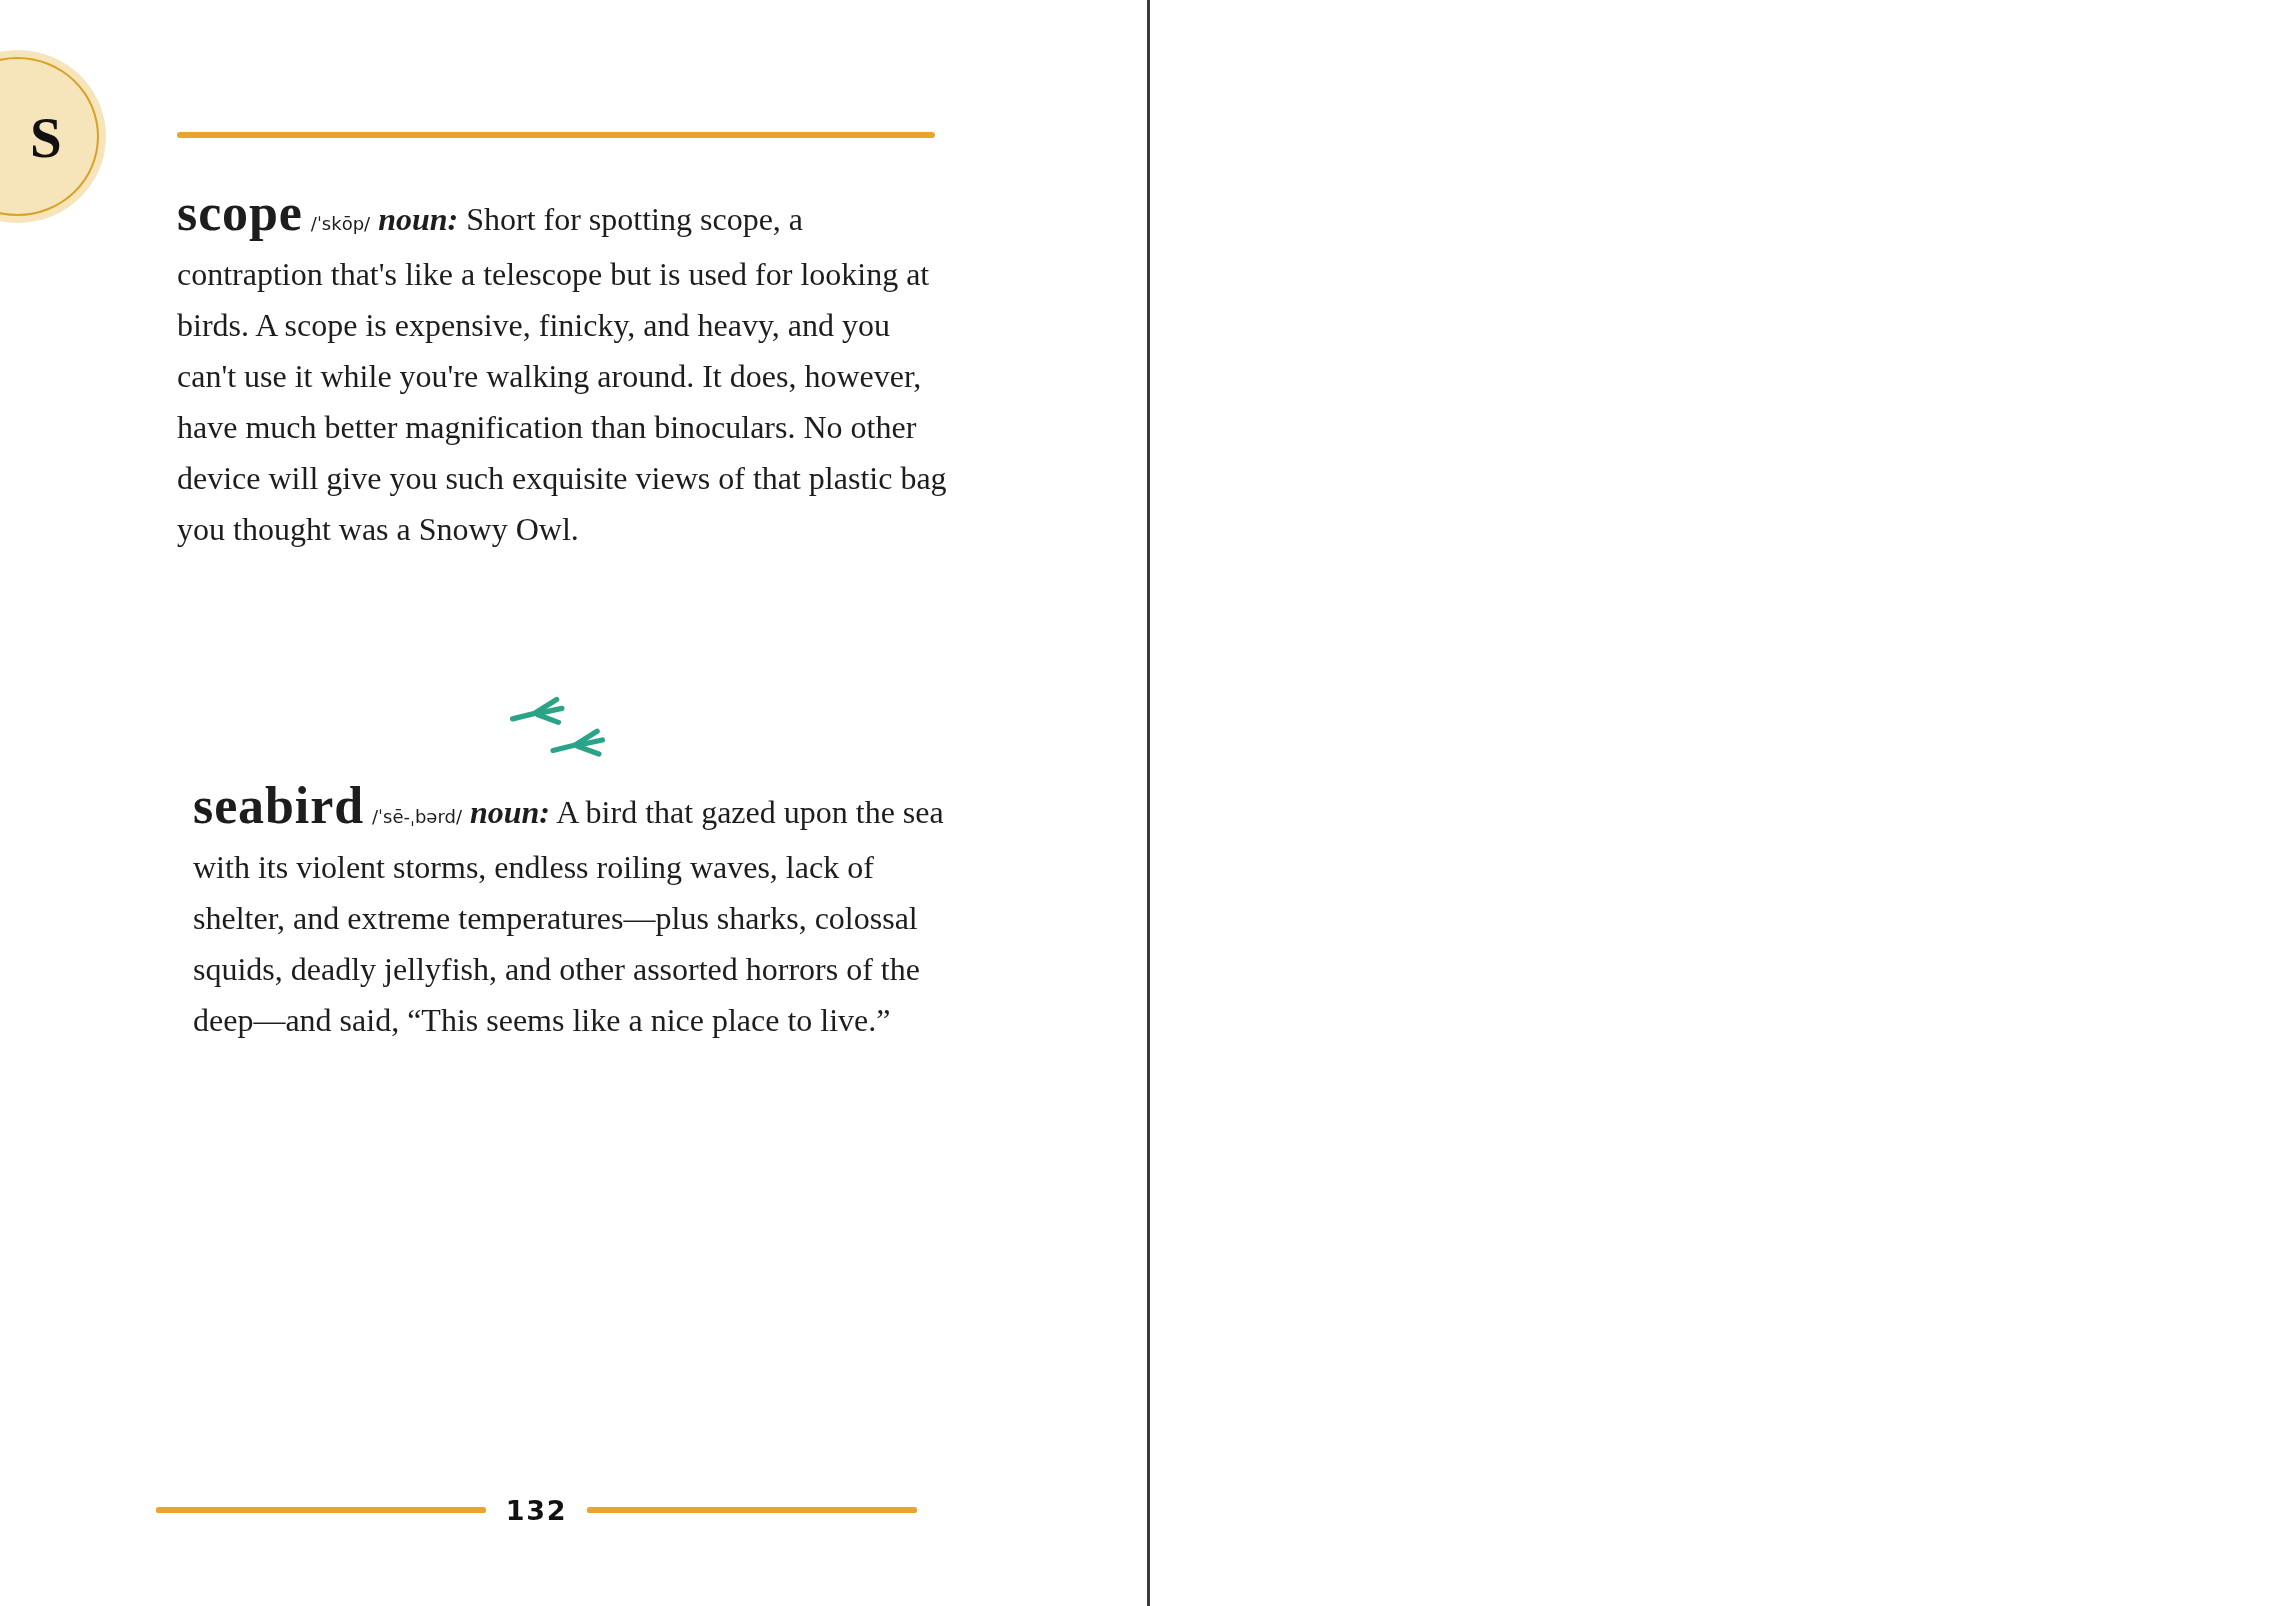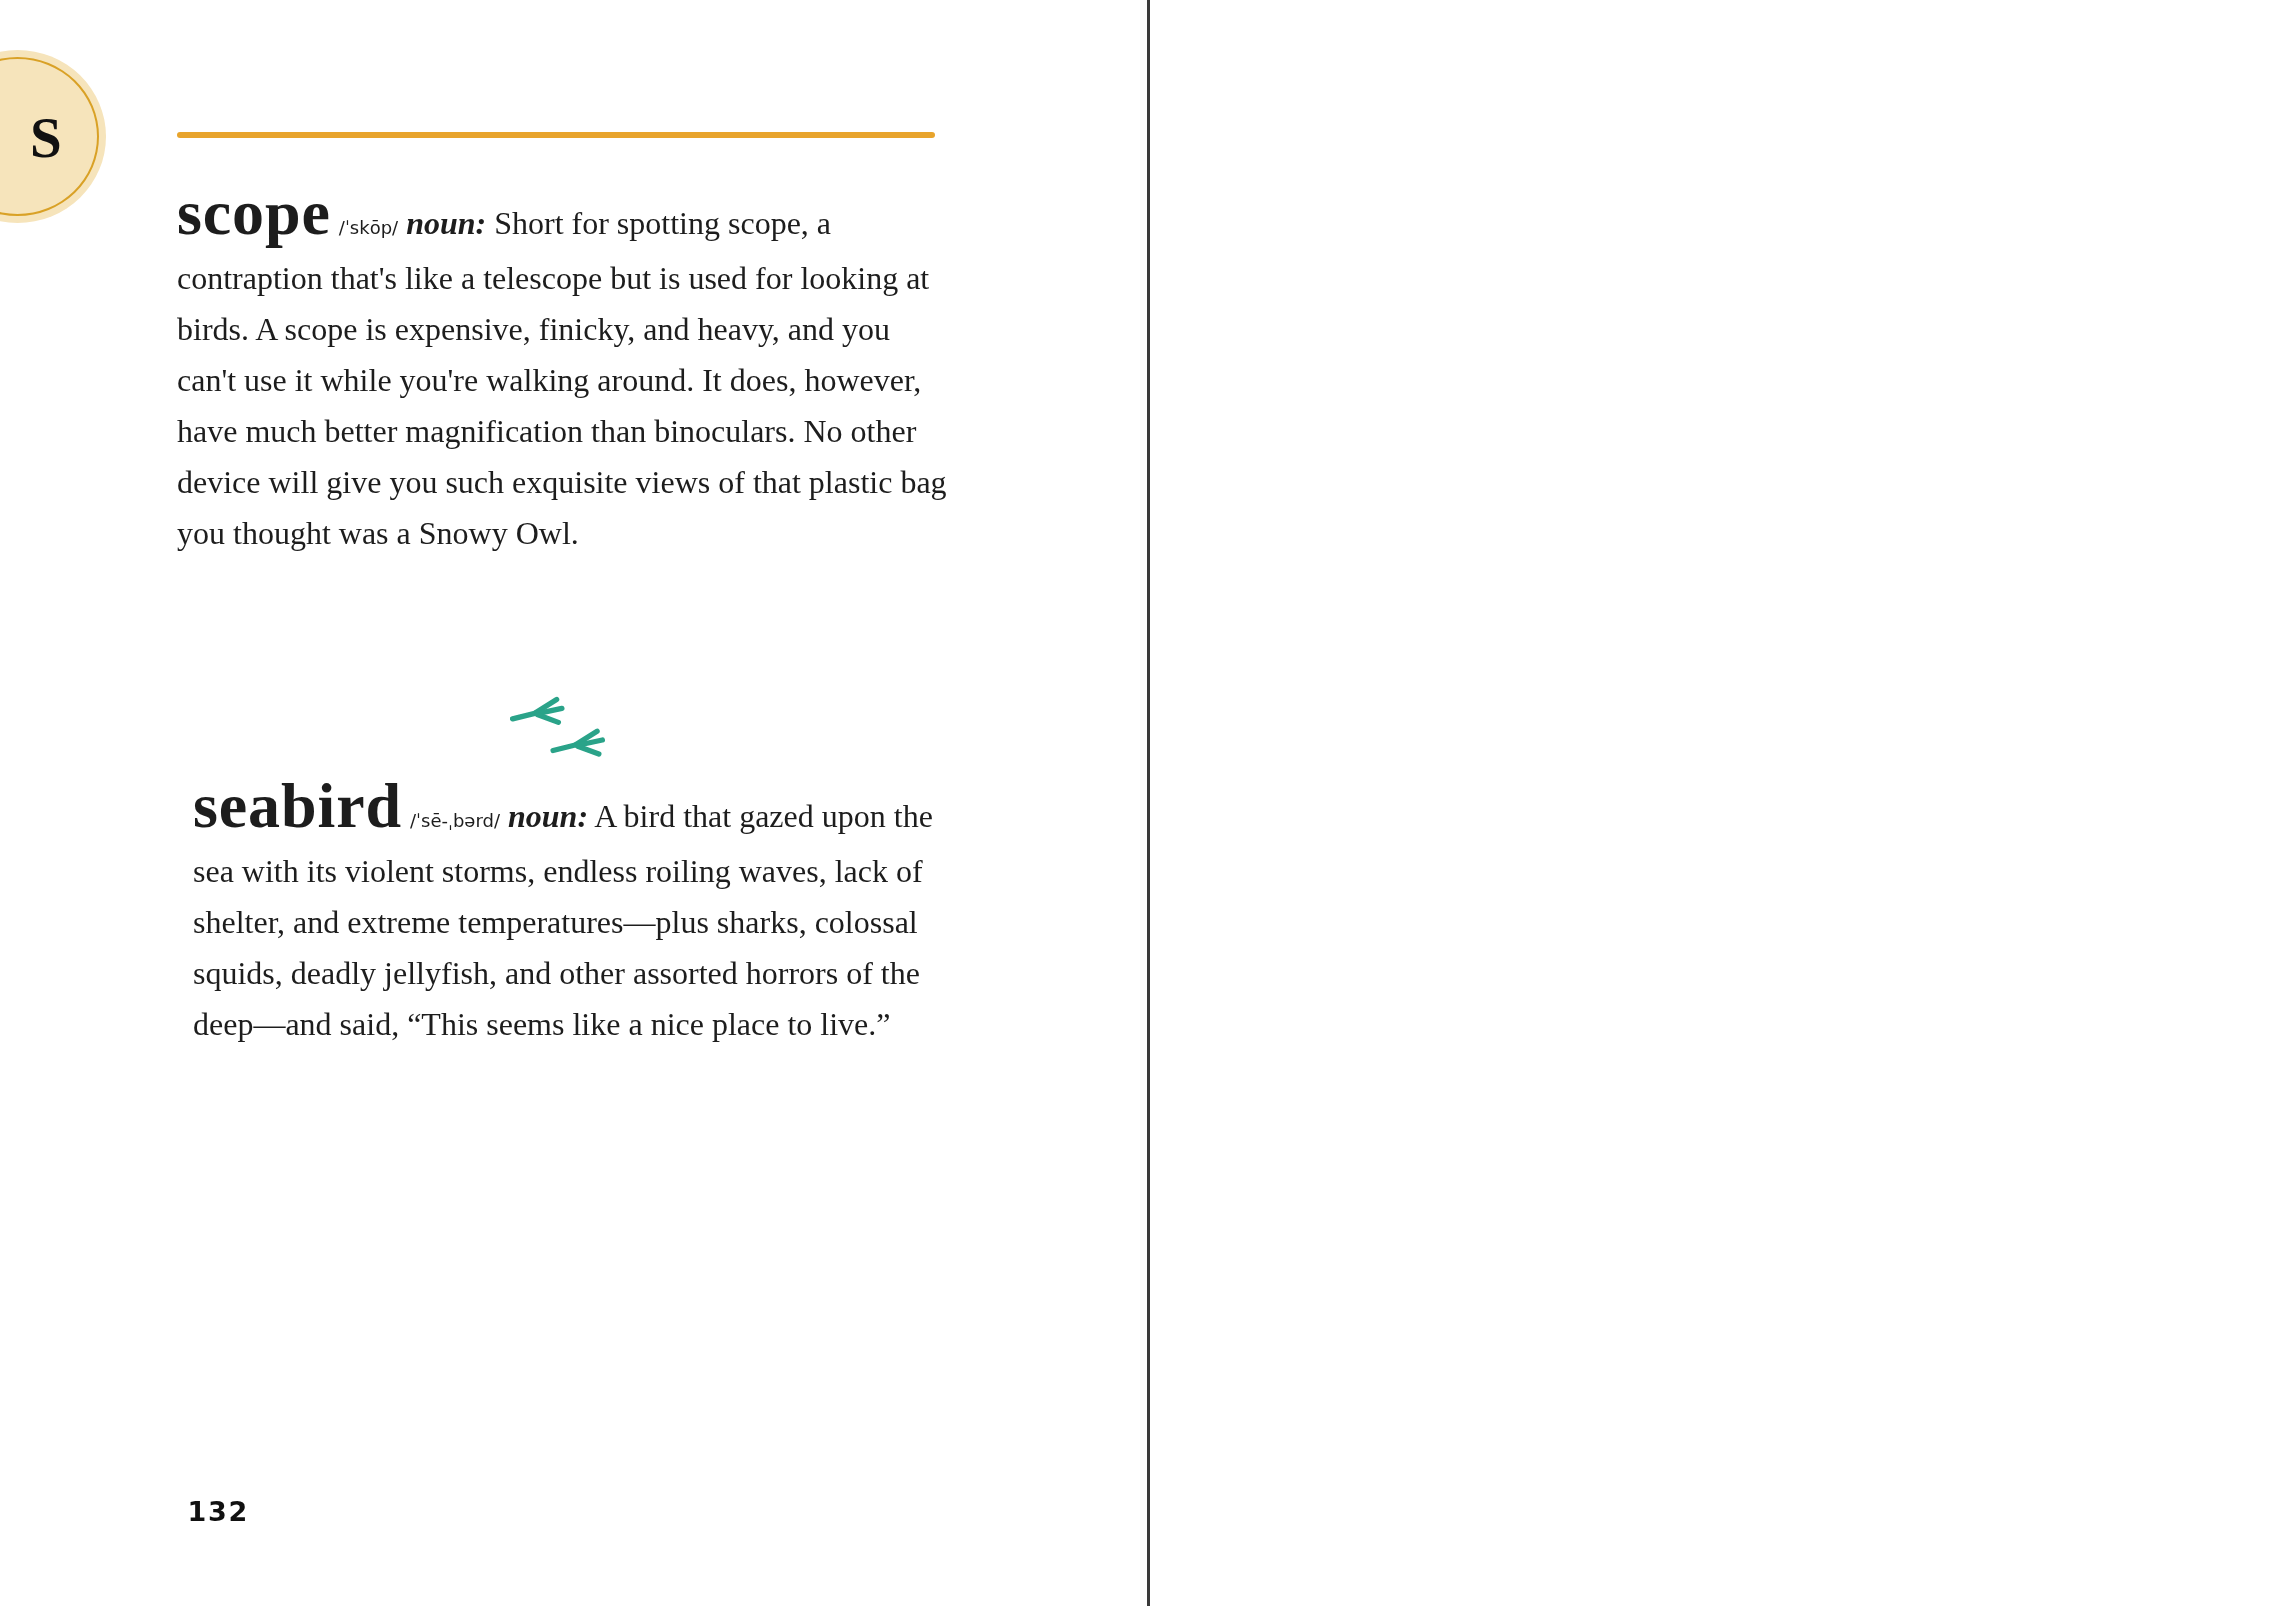--- a/index.html
+++ b/index.html
@@ -20,28 +20,28 @@
   .tab-letter{position:absolute;left:101px;top:50%;transform:translateY(-50%);
        font-family:"Liberation Serif",serif;font-weight:bold;font-size:57px;color:#111;}
 
   .top-rule{position:absolute;left:177px;top:132px;width:758px;height:6.2px;
        background:#e8a42c;border-radius:3.5px;}
 
   .entry{position:absolute;left:177px;width:770px;}
   .entry-scope{top:187px;}
   .entry-seabird{top:780px;margin-left:16px;}
   .entry p{margin:0;font-size:32px;line-height:51px;}
-  .headword{font-weight:bold;font-size:64px;line-height:51px;letter-spacing:0.9px;}
+  .headword{font-weight:bold;font-size:52px;line-height:51px;letter-spacing:0.9px;}
   .pron{font-family:"DejaVu Sans",sans-serif;font-size:18px;}
   .pos{font-weight:bold;font-style:italic;}
 
   .footprints{position:absolute;left:500px;top:696px;}
 
-  .page-footer{position:absolute;left:168px;top:1496px;width:761px;height:28px;
-       display:flex;flex-direction:column;}
+  .page-footer{position:absolute;left:156px;top:1496px;width:761px;height:28px;
+       display:flex;align-items:center;}
   .footer-line{flex:1;height:5.3px;background:#e8a42c;border-radius:2.6px;}
   .page-number{margin:0 19.4px;font-family:"DejaVu Sans",sans-serif;font-weight:bold;
        font-size:27px;letter-spacing:1.8px;color:#111;}
 </style>
 </head>
 <body>
 
 <div class="spread">
 
   <section class="page left">

